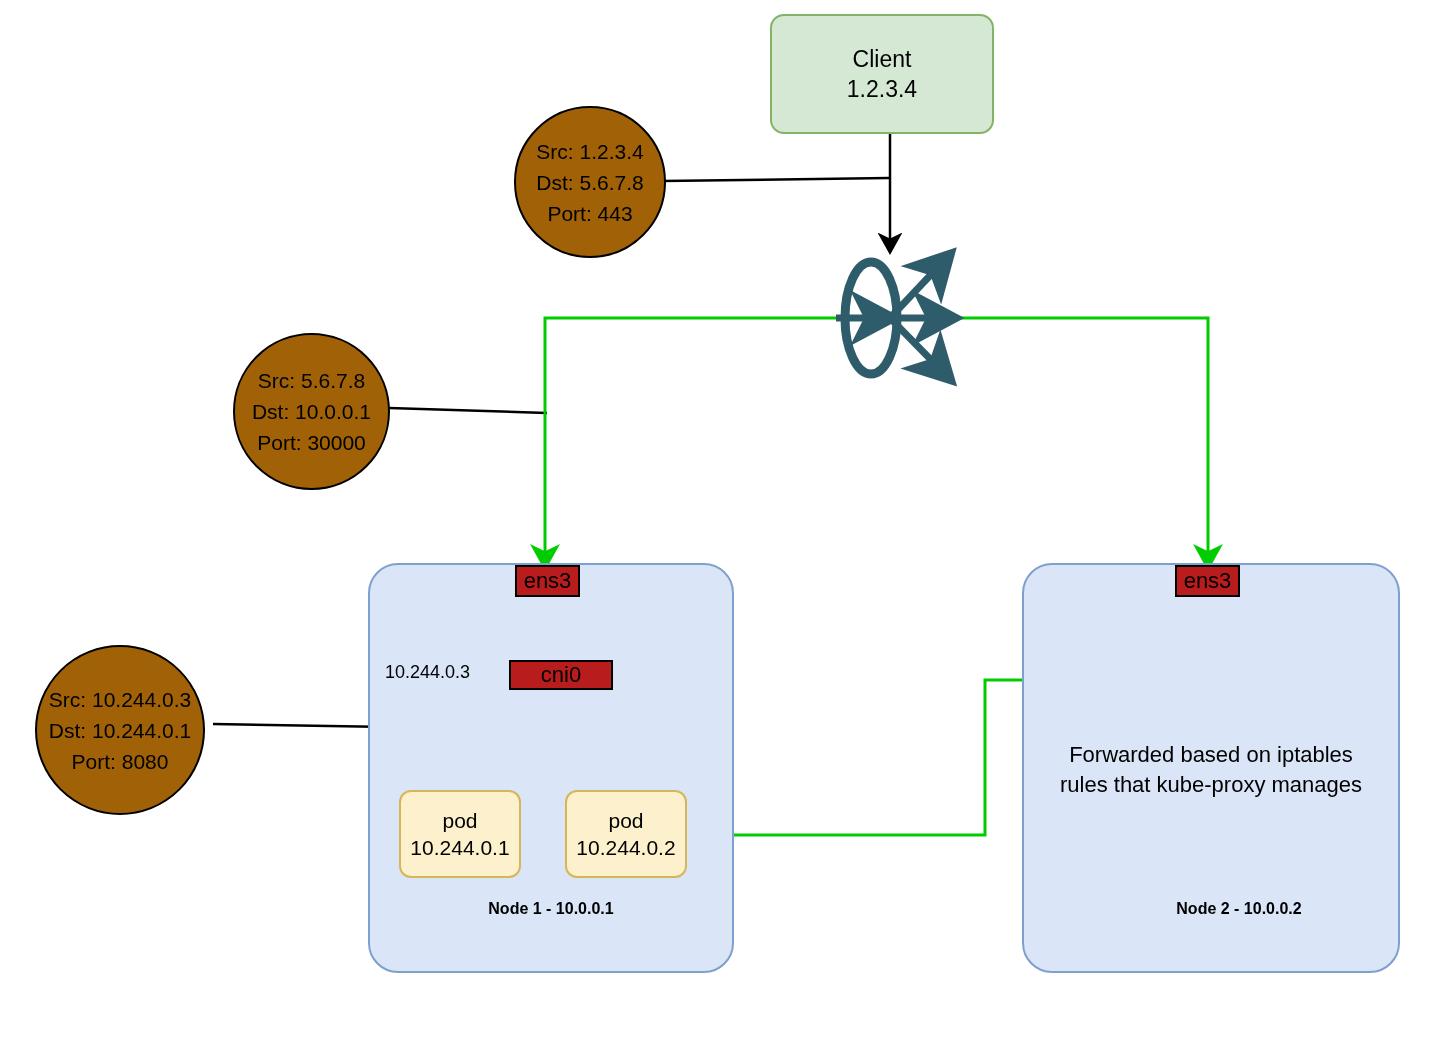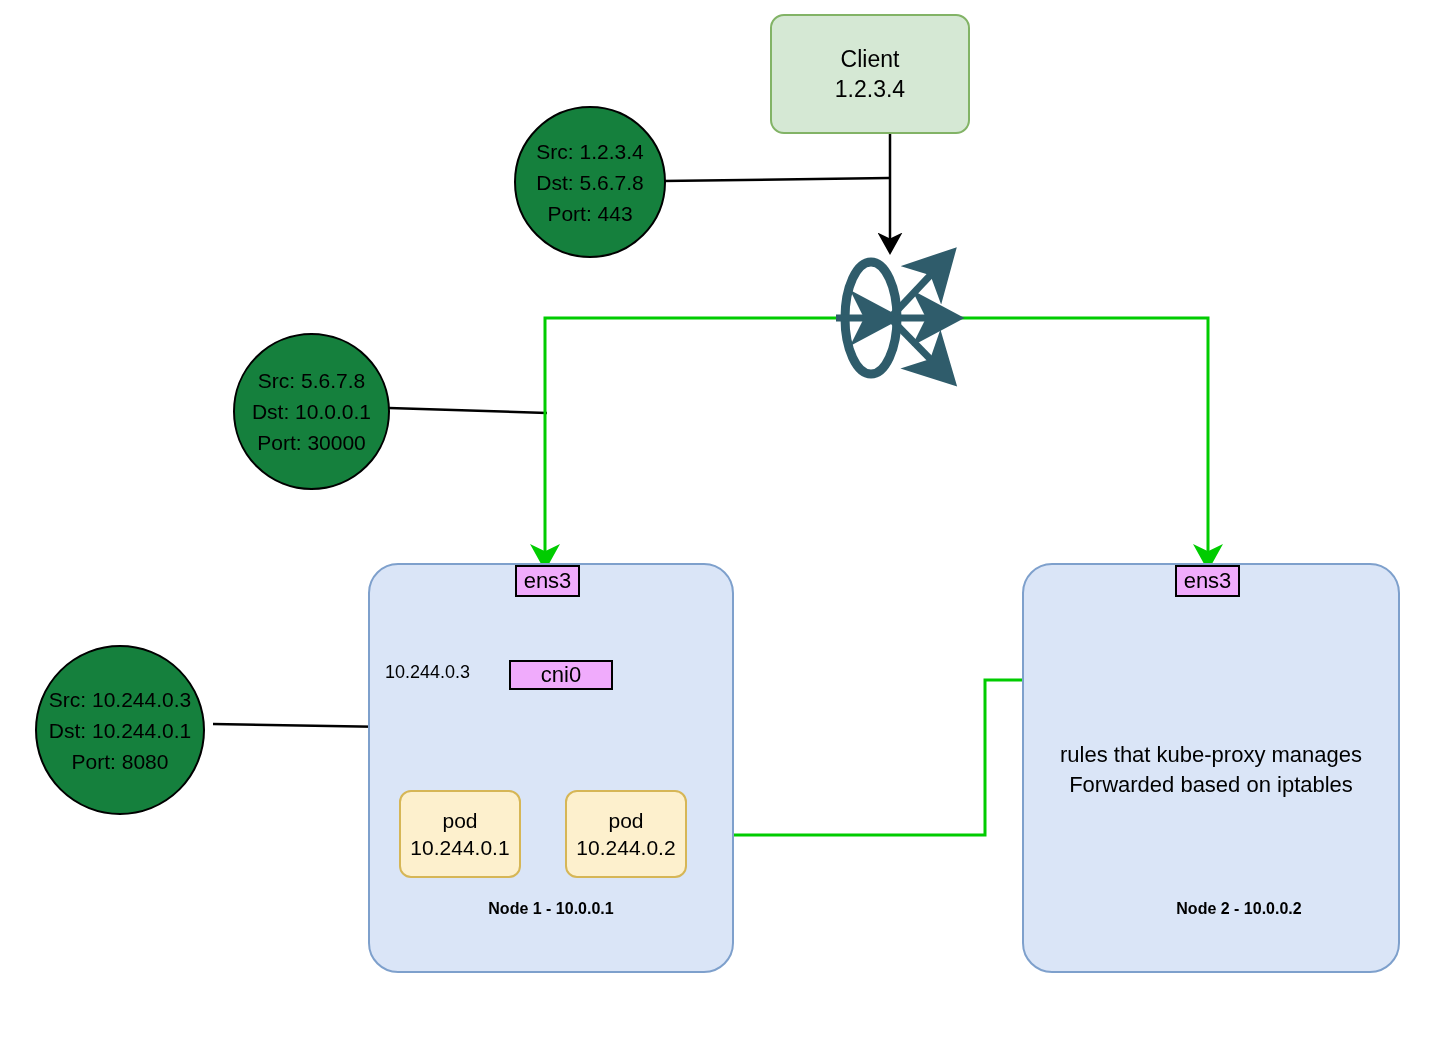--- a/index.html
+++ b/index.html
@@ -54,35 +54,35 @@
     box-sizing: border-box;
     display: flex;
     flex-direction: column;
     align-items: center;
     justify-content: center;
     font-size: 21px;
     line-height: 27px;
   }
   .iface-box {
     position: absolute;
-    background: #f0abfc;
+    background: #b91c1c;
     border: 2px solid #000000;
     box-sizing: border-box;
     display: flex;
     align-items: center;
     justify-content: center;
     font-size: 22px;
     line-height: 22px;
     padding: 0 7px;
   }
   .callout {
     position: absolute;
     border: 2px solid #000000;
     border-radius: 50%;
-    background: #15803d;
+    background: #a16207;
     box-sizing: border-box;
     display: flex;
     flex-direction: column;
     align-items: center;
     justify-content: center;
     font-size: 21px;
     line-height: 31px;
     white-space: nowrap;
   }
   .plain-label {
@@ -154,21 +154,21 @@
 
     <g>
       <ellipse cx="871" cy="318" rx="26" ry="56" fill="none" stroke="#2f5c6b" stroke-width="9"></ellipse>
       <line x1="836" y1="318" x2="878" y2="318" stroke="#2f5c6b" stroke-width="7" marker-end="url(#arrow-lb)"></line>
       <line x1="890" y1="318" x2="940" y2="318" stroke="#2f5c6b" stroke-width="7" marker-end="url(#arrow-lb)"></line>
       <line x1="890" y1="318" x2="940" y2="265" stroke="#2f5c6b" stroke-width="7" marker-end="url(#arrow-lb)"></line>
       <line x1="890" y1="318" x2="940" y2="369" stroke="#2f5c6b" stroke-width="7" marker-end="url(#arrow-lb)"></line>
     </g>
   </svg>
 
-  <div class="client-box" style="left:770px; top:14px; width:200px; height:120px;">
+  <div class="client-box" style="left:770px; top:14px; width:224px; height:120px;">
     <span>Client</span>
     <span>1.2.3.4</span>
   </div>
 
   <div class="lb-caption" style="left:695px; top:382px; width:350px;">
   </div>
 
   <div class="callout" style="left:514px; top:106px; width:152px; height:152px;">
     <span>Src: 1.2.3.4</span>
     <span>Dst: 5.6.7.8</span>
@@ -205,19 +205,19 @@
     <span>10.244.0.2</span>
   </div>
 
   <div class="node-title" style="left:368px; top:895px; width:366px;">Node 1 - 10.0.0.1</div>
 
   <div class="node-box" style="left:1022px; top:563px; width:378px; height:410px;"></div>
 
   <div class="iface-box" style="left:1175px; top:565px; width:65px; height:32px;">ens3</div>
 
   <div class="node-note" style="left:1026px; top:740px; width:370px;">
+    <div>Forwarded based on iptables</div>
     <div>rules that kube-proxy manages</div>
-    <div>Forwarded based on iptables</div>
   </div>
 
   <div class="node-title" style="left:1022px; top:895px; width:378px;padding-left:28px;">Node 2 - 10.0.0.2</div>
 
 </div>
 
 </body></html>

